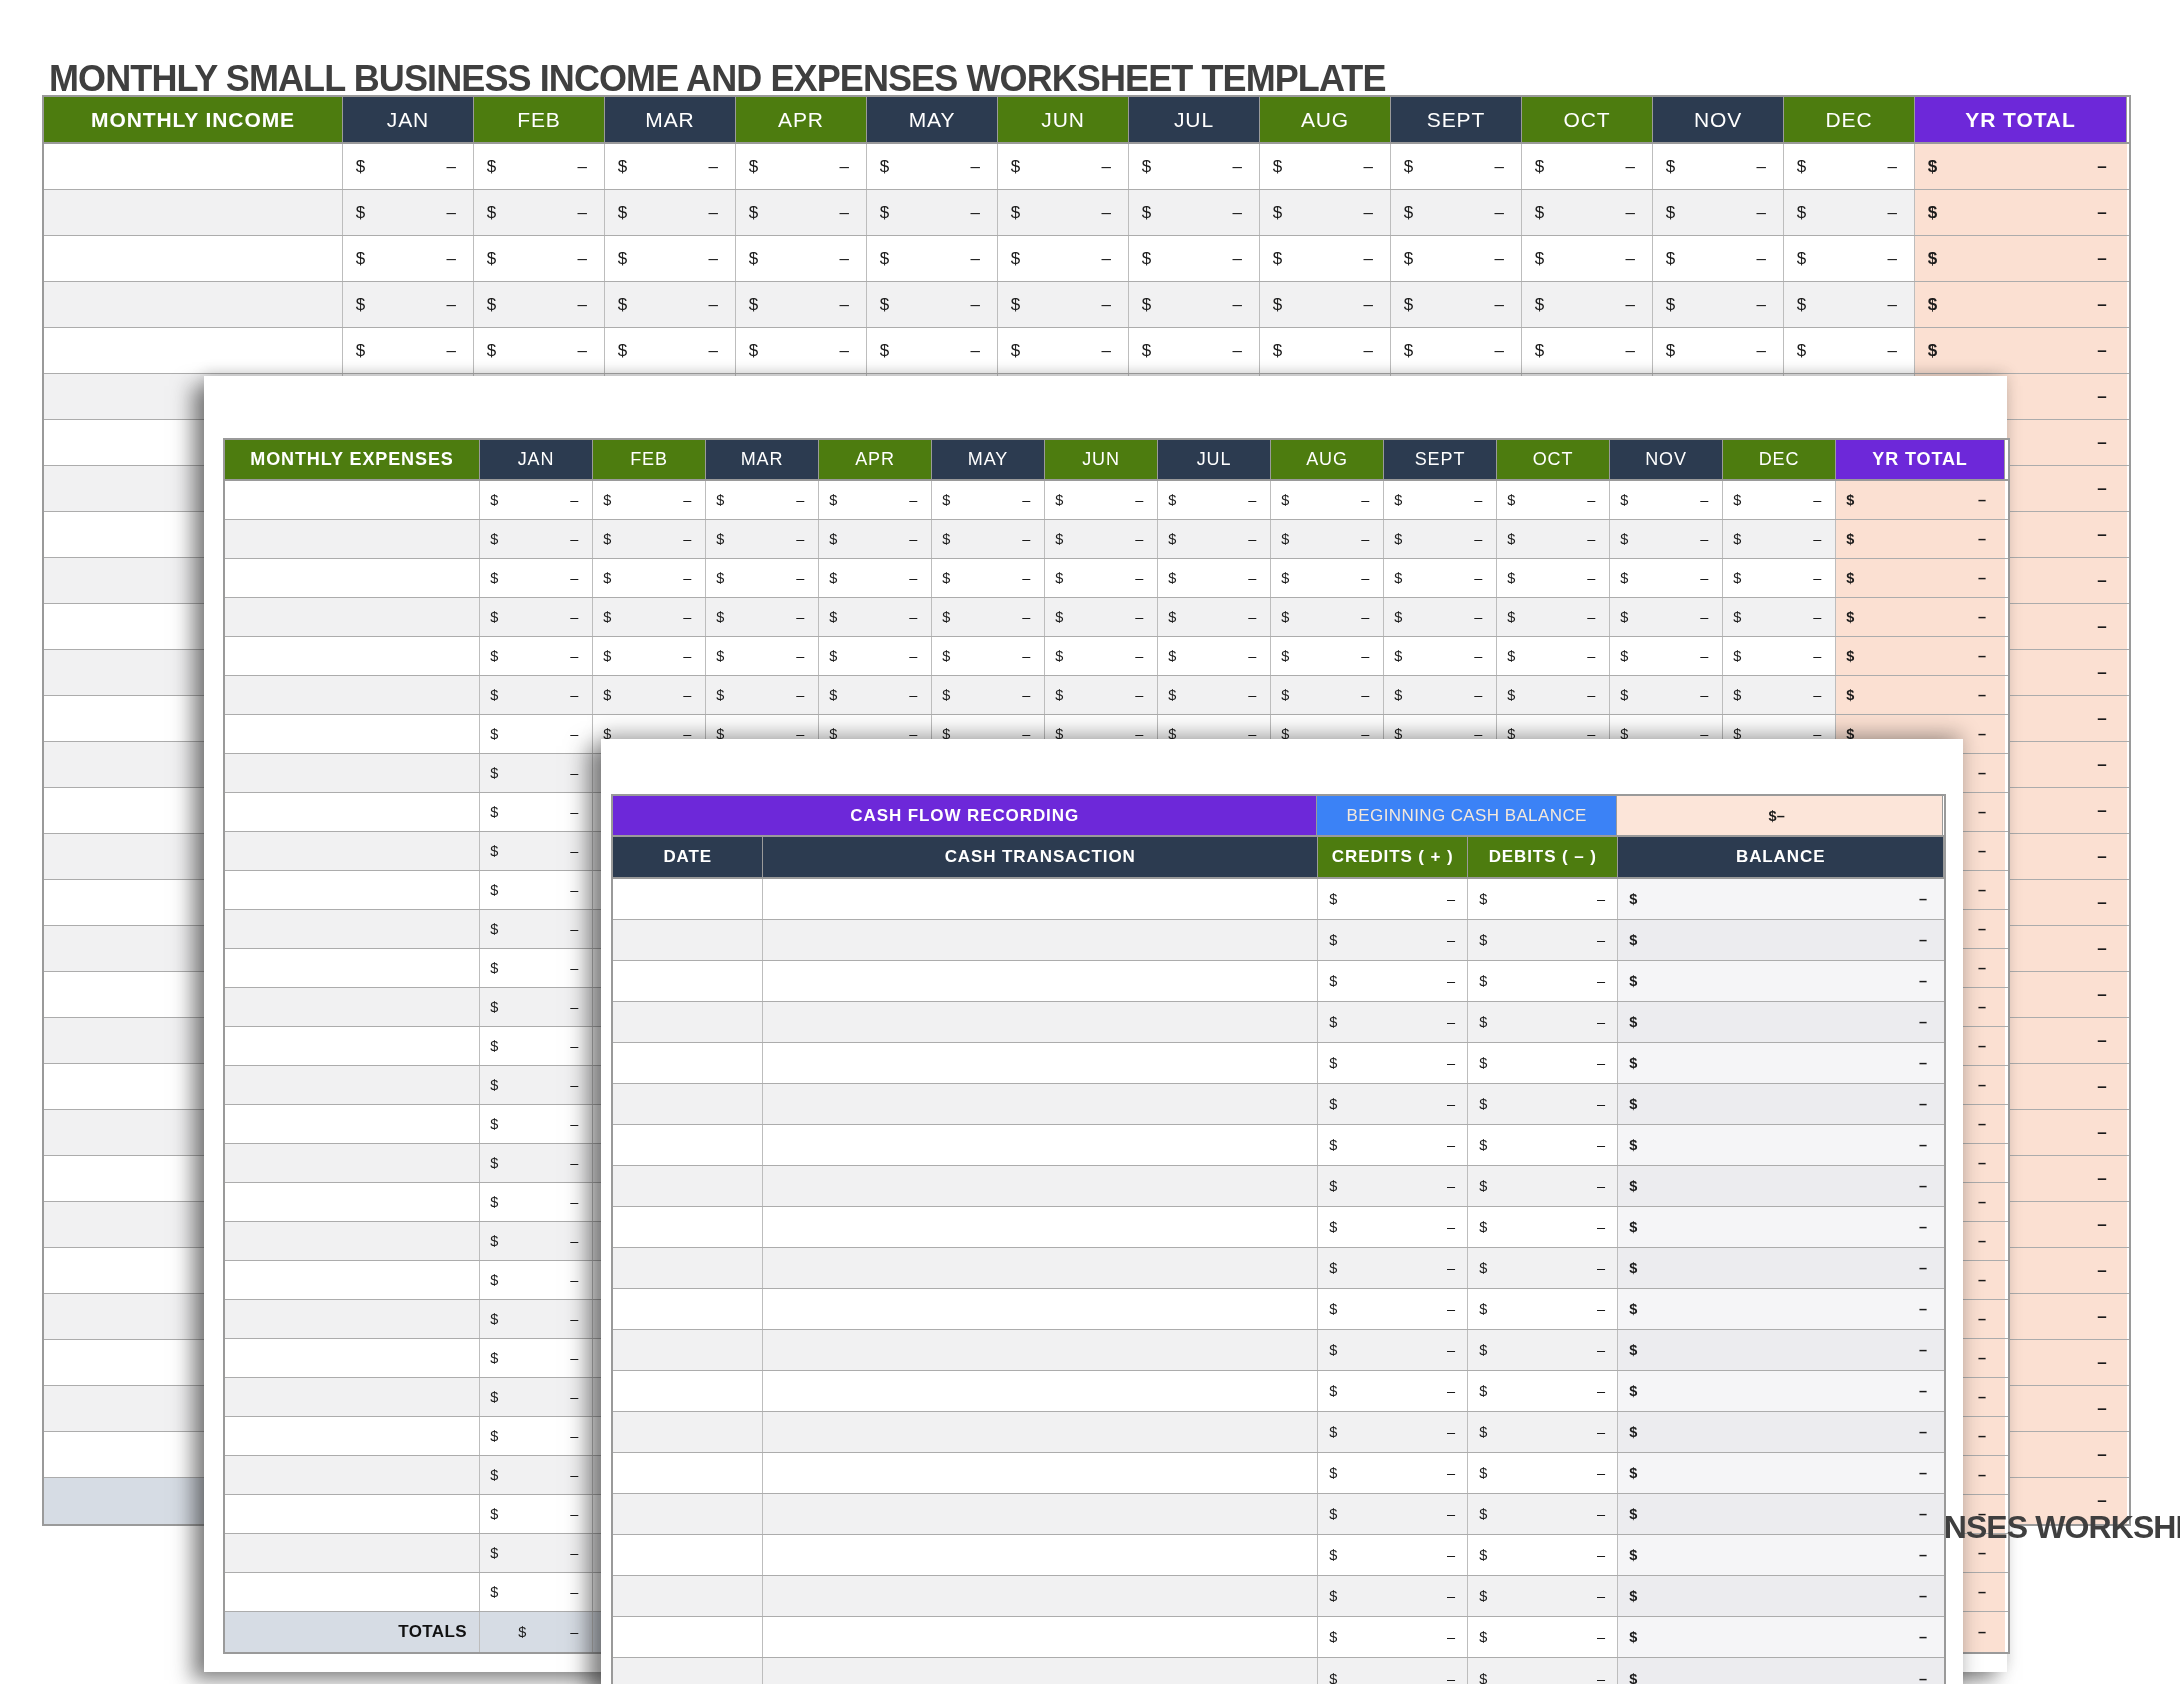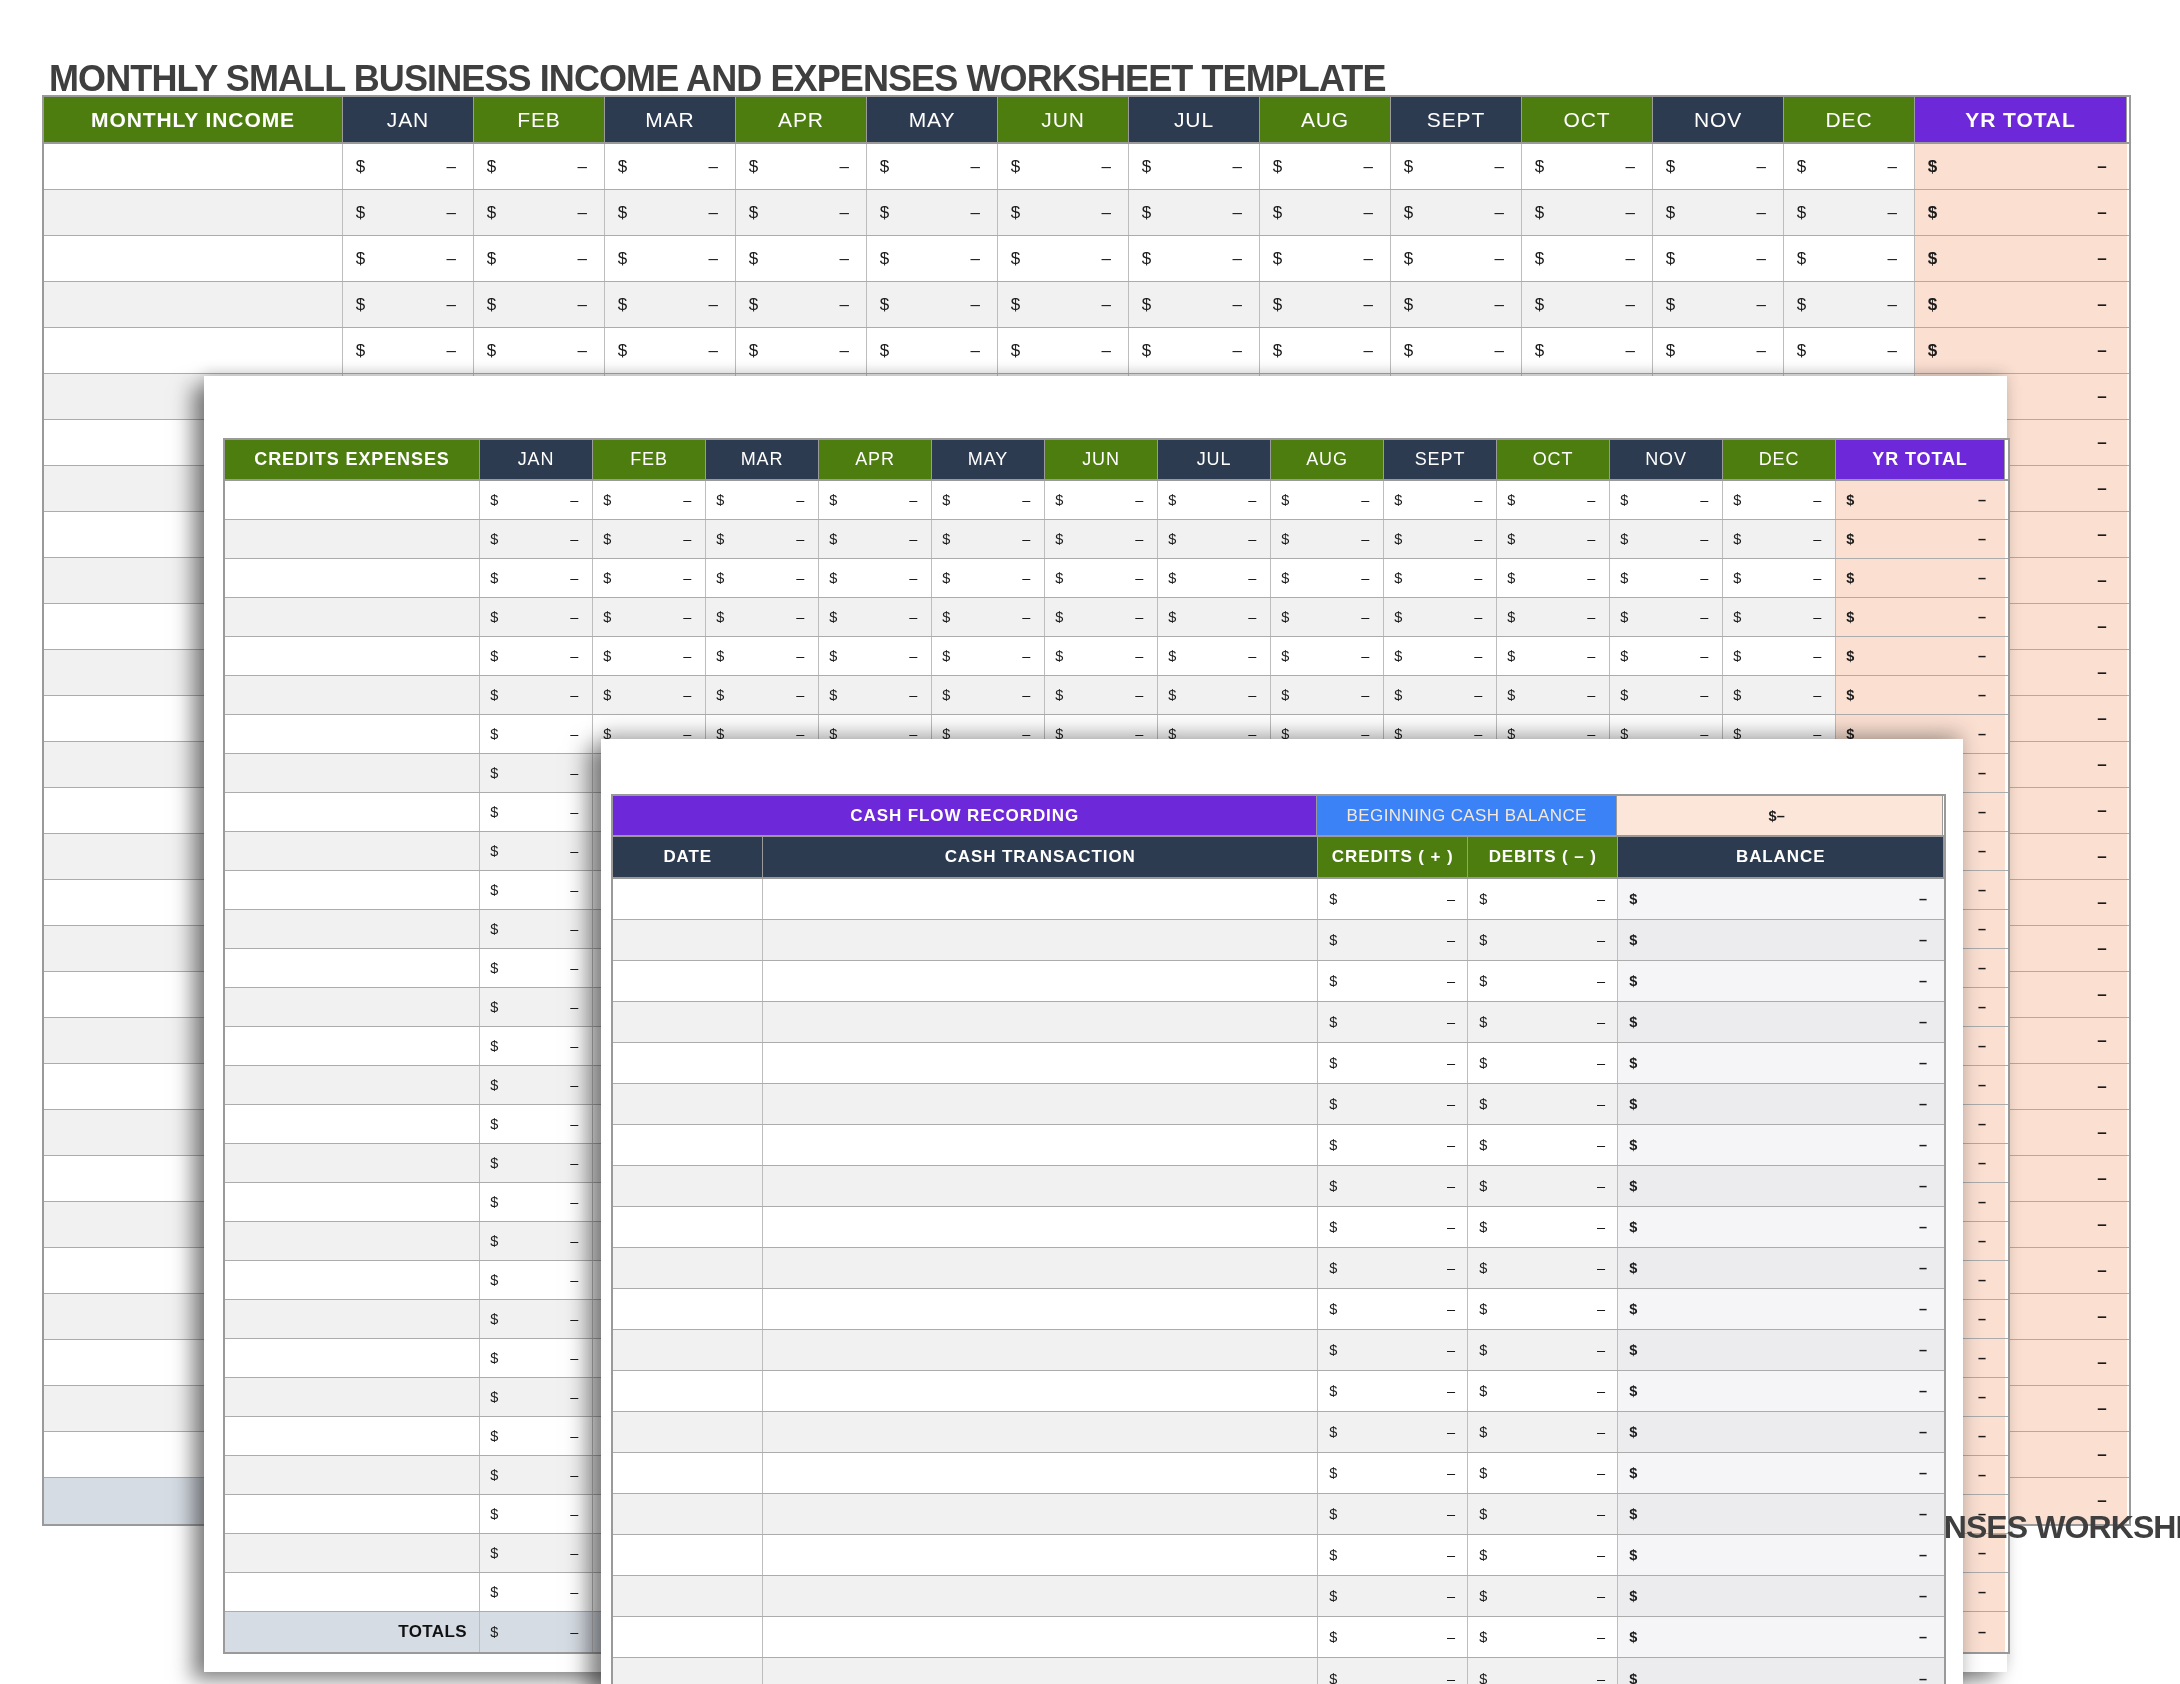--- a/index.html
+++ b/index.html
@@ -33,21 +33,21 @@
   .cell:last-child{border-right:none;}
   .hdr .cell{border-right:1.7px solid #9a9a9a;justify-content:center;}
   .hdr{border-bottom:2.6px solid #9a9a9a;}
 
   .bg-light{background:#4d7c0f;}
   .bg-dark{background:#2C3B50;}
   .bg-orange{background:#6d28d9;}
   .bg-brown{background:#3b82f6;}
   .bg-peach{background:#FBE0D2;}
   .bg-peach2{background:#FCE5D9;}
-  .bg-totals{background:#D6DCE4;}
+  .bg-totals{background:#D6DCE4;padding-left:28px;}
   .r-odd{background:#FFFFFF;}
   .r-even{background:#F1F1F2;}
 
   .htext{color:#fff;letter-spacing:0.9px;white-space:nowrap;}
   .b{font-weight:bold;}
 
   
   .amt{justify-content:space-between;color:#1b1b1b;}
   .amt .cur{padding-left:12.8px;}
   .amt .val{padding-right:17px;}
@@ -1801,21 +1801,21 @@
           </div>
         </div>
       </div>
   </section>
 
   <section id="card-expenses" class="card">
     <h1 id="title-expenses" class="sheet-title">MONTHLY SMALL BUSINESS INCOME AND EXPENSES WORKSHEET TEMPLATE</h1>
     <div id="tbl-expenses" class="tbl">
         <div class="row hdr hrow">
           <div class="cell c-label bg-light">
-            <div class="htext b">CREDITS EXPENSES</div>
+            <div class="htext b">MONTHLY EXPENSES</div>
           </div>
           <div class="cell c-m bg-dark">
             <div class="htext">JAN</div>
           </div>
           <div class="cell c-m bg-light">
             <div class="htext">FEB</div>
           </div>
           <div class="cell c-m bg-dark">
             <div class="htext">MAR</div>
           </div>

